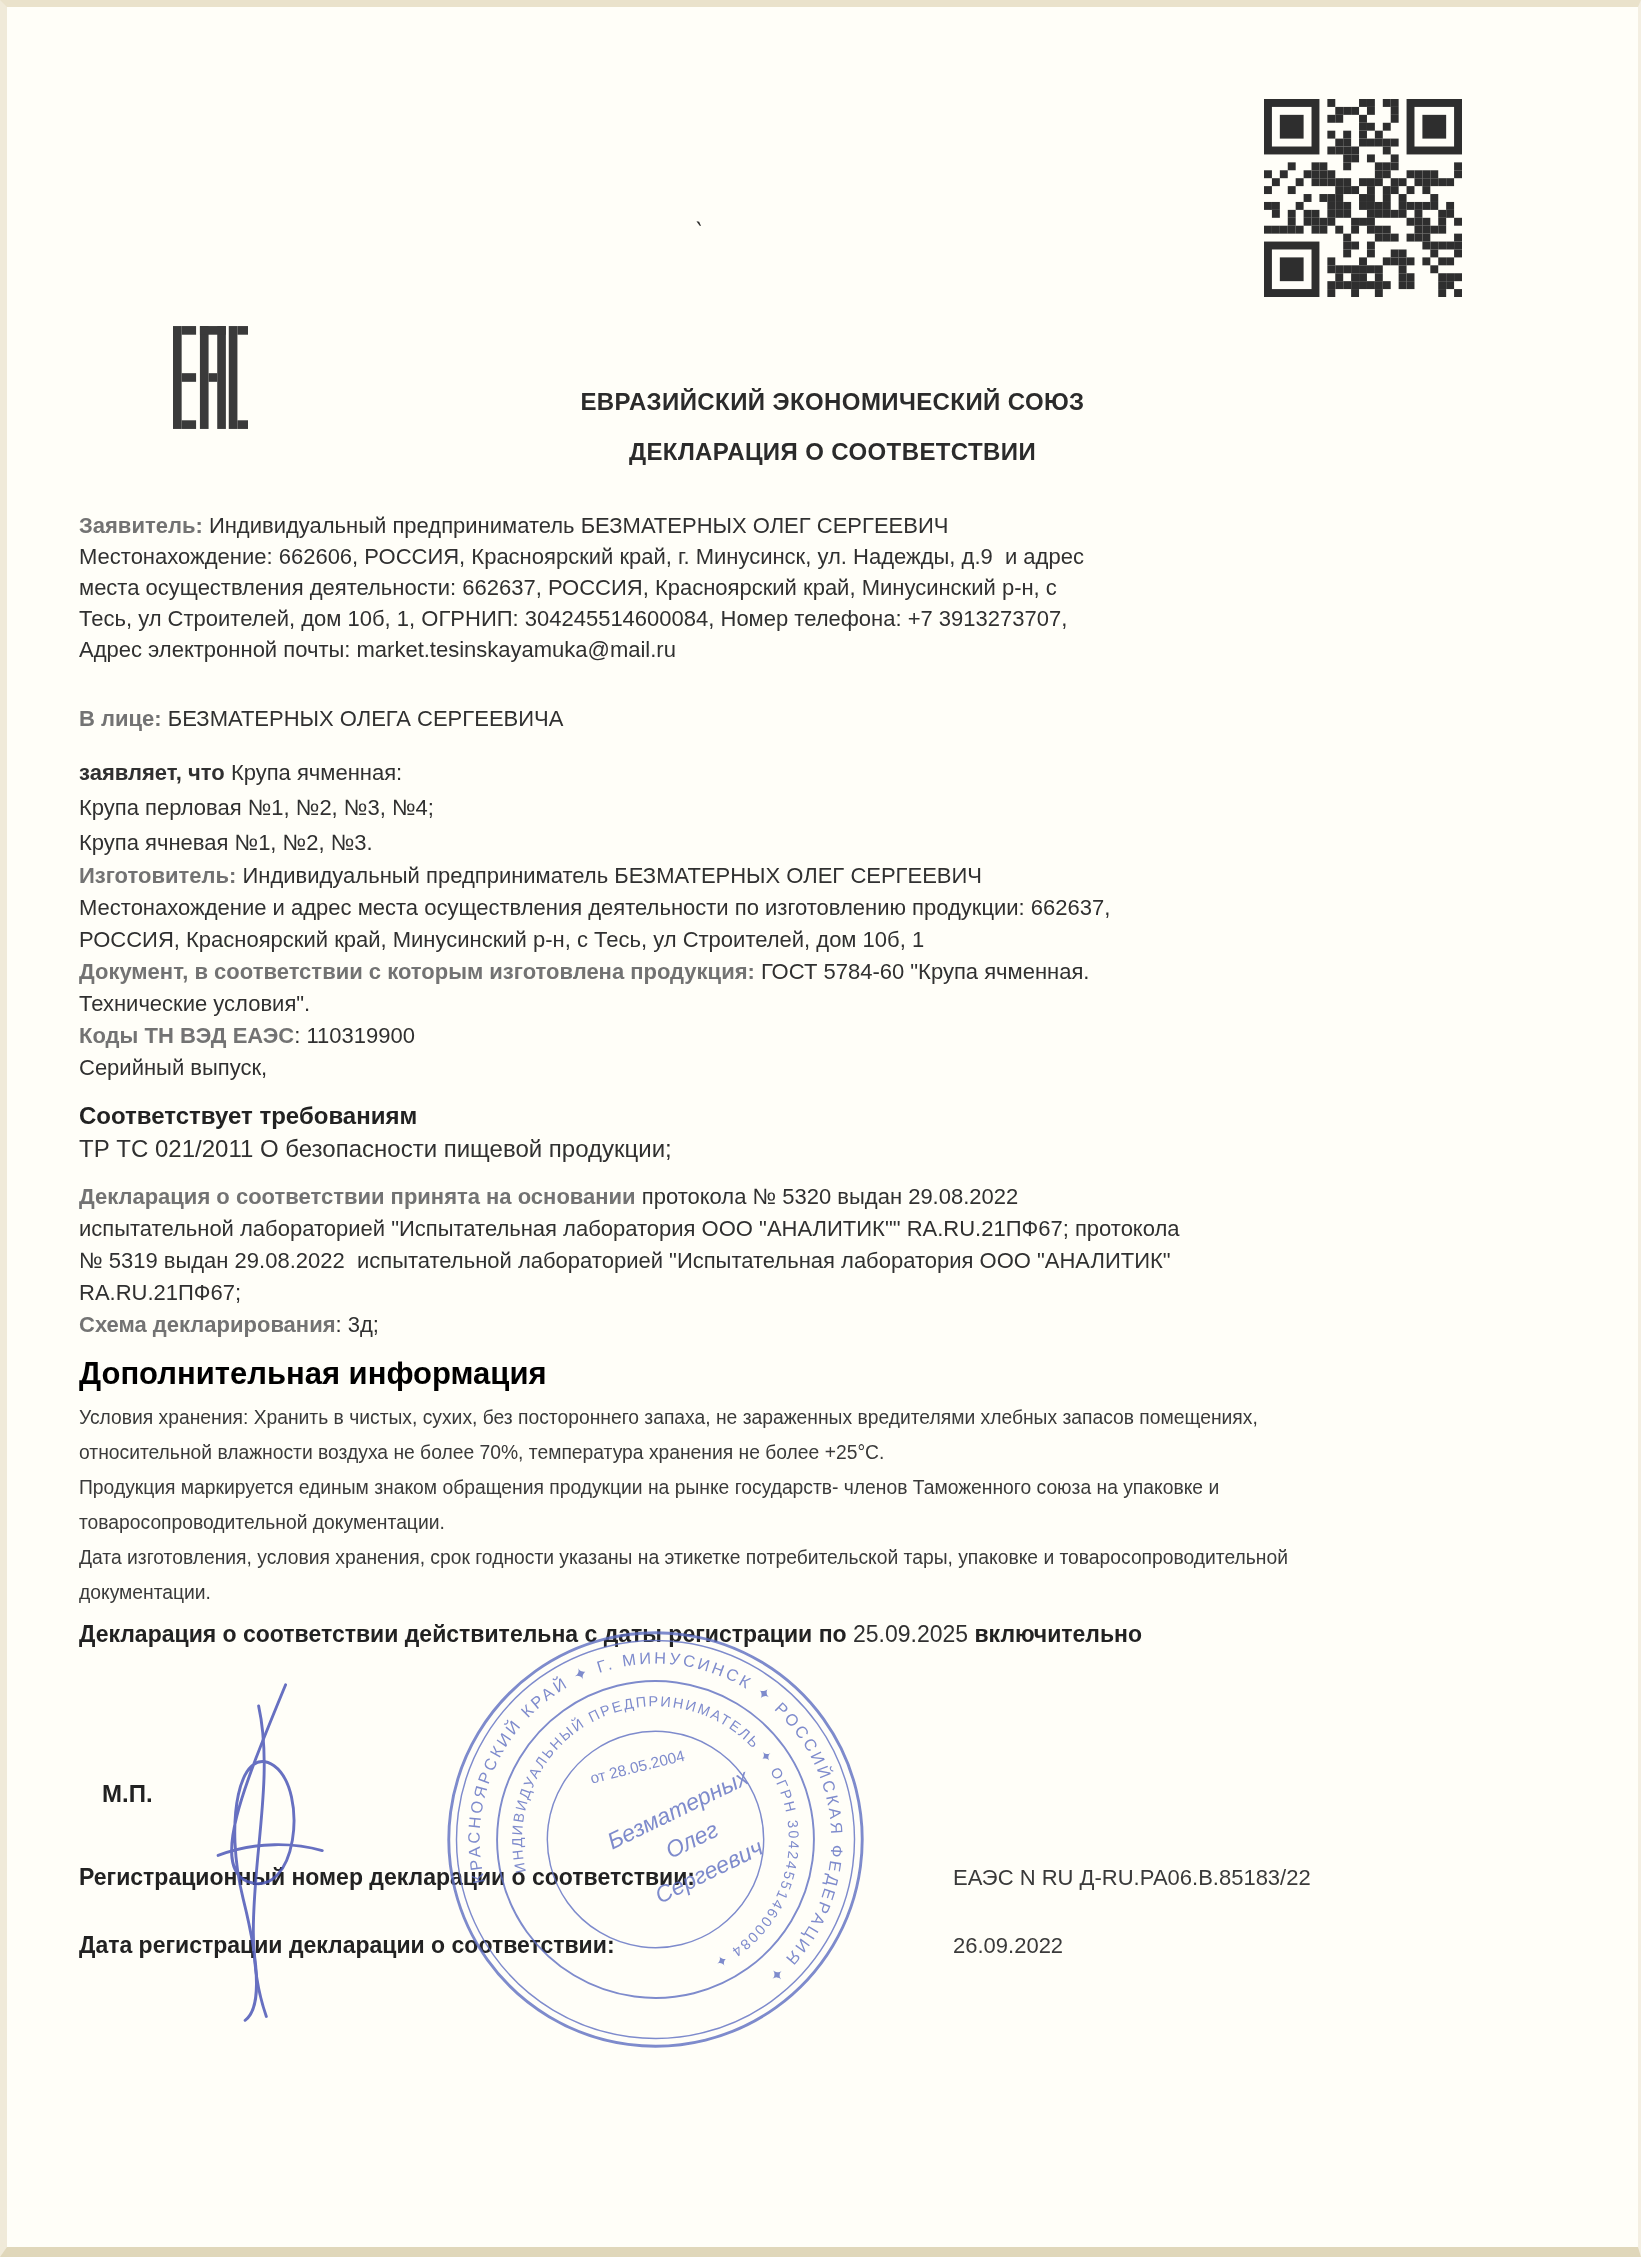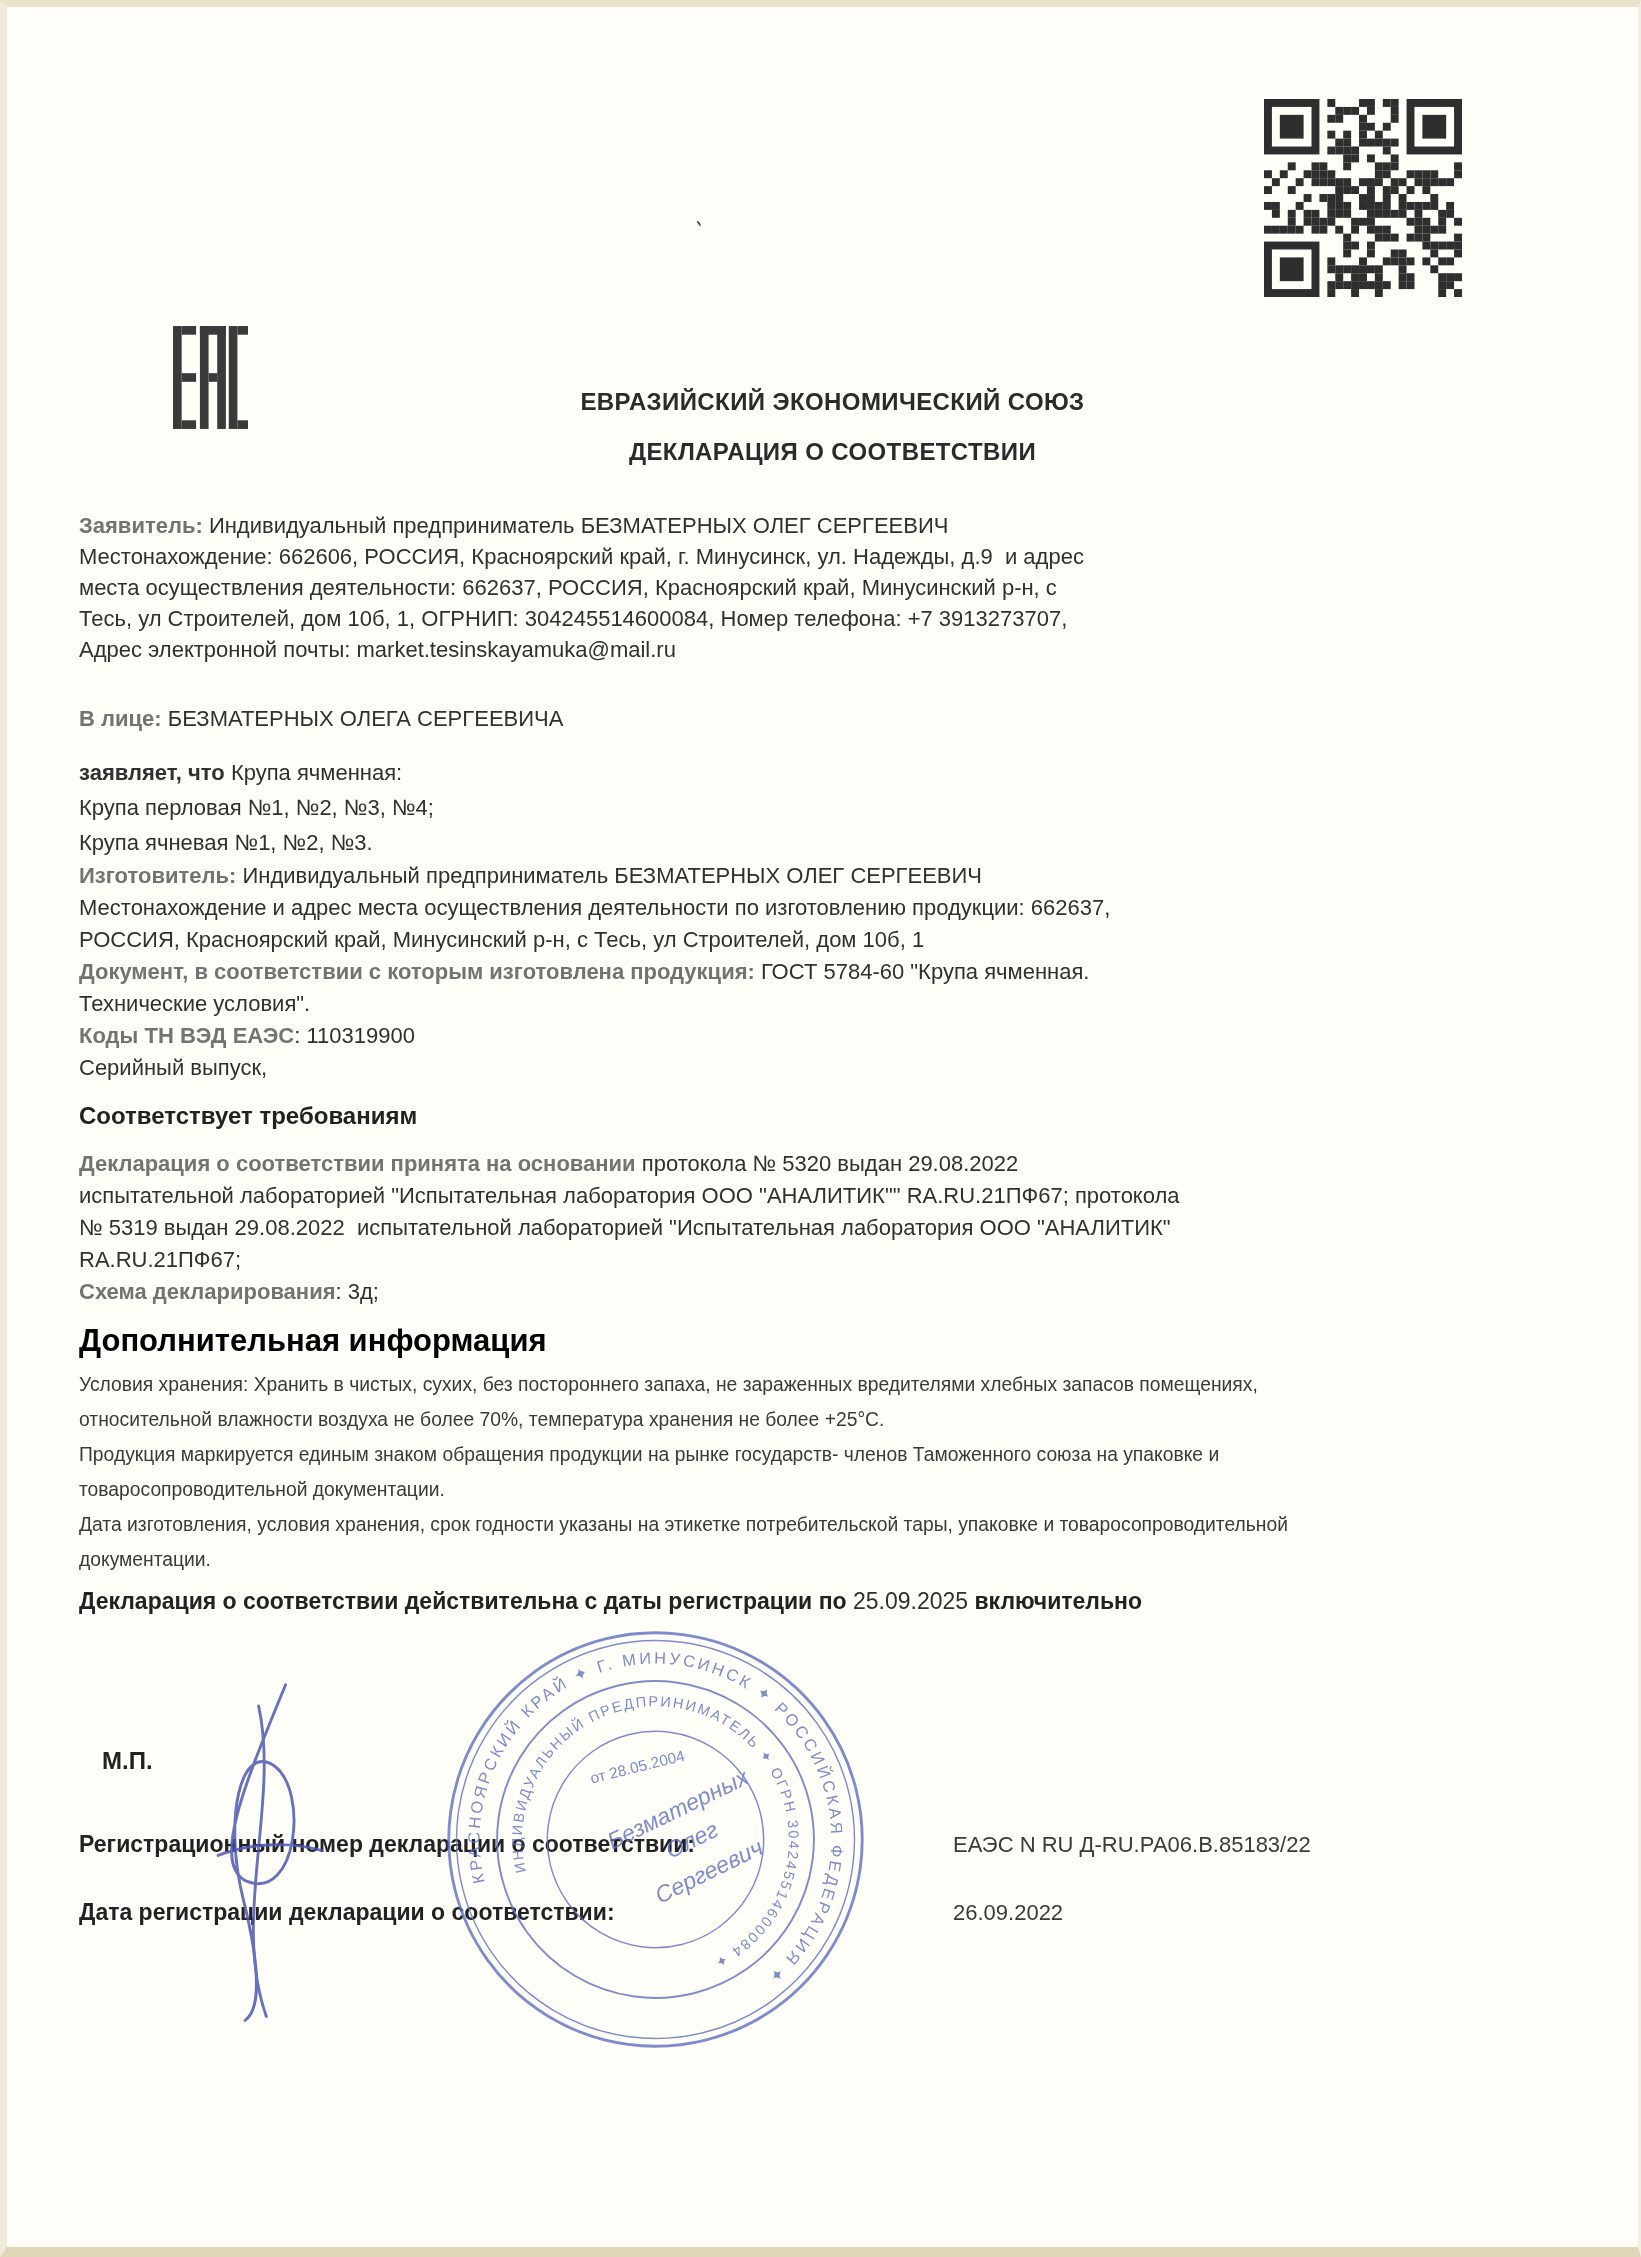--- a/index.html
+++ b/index.html
@@ -336,20 +336,21 @@
 Местонахождение и адрес места осуществления деятельности по изготовлению продукции: 662637,
 РОССИЯ, Красноярский край, Минусинский р-н, с Тесь, ул Строителей, дом 10б, 1</span></p>
       <p class="para"><b>Документ, в соответствии с которым изготовлена продукция:</b> <span>ГОСТ 5784-60 "Крупа ячменная.
 Технические условия".</span></p>
       <p class="para"><b>Коды ТН ВЭД ЕАЭС</b><span>: 110319900</span></p>
       <p class="para">Серийный выпуск,</p>
     </div>
 
     <div class="compliance">
       <div class="hd">Соответствует требованиям</div>
+      <div>ТР ТС 021/2011 О безопасности пищевой продукции;</div>
     </div>
 
     <div class="basis">
       <p class="para"><b>Декларация о соответствии принята на основании</b> <span>протокола № 5320 выдан 29.08.2022
 испытательной лабораторией "Испытательная лаборатория ООО "АНАЛИТИК"" RA.RU.21ПФ67; протокола
 № 5319 выдан 29.08.2022  испытательной лабораторией "Испытательная лаборатория ООО "АНАЛИТИК"
 RA.RU.21ПФ67;</span></p>
       <p class="para"><b>Схема декларирования</b><span>: 3д;</span></p>
     </div>
 

